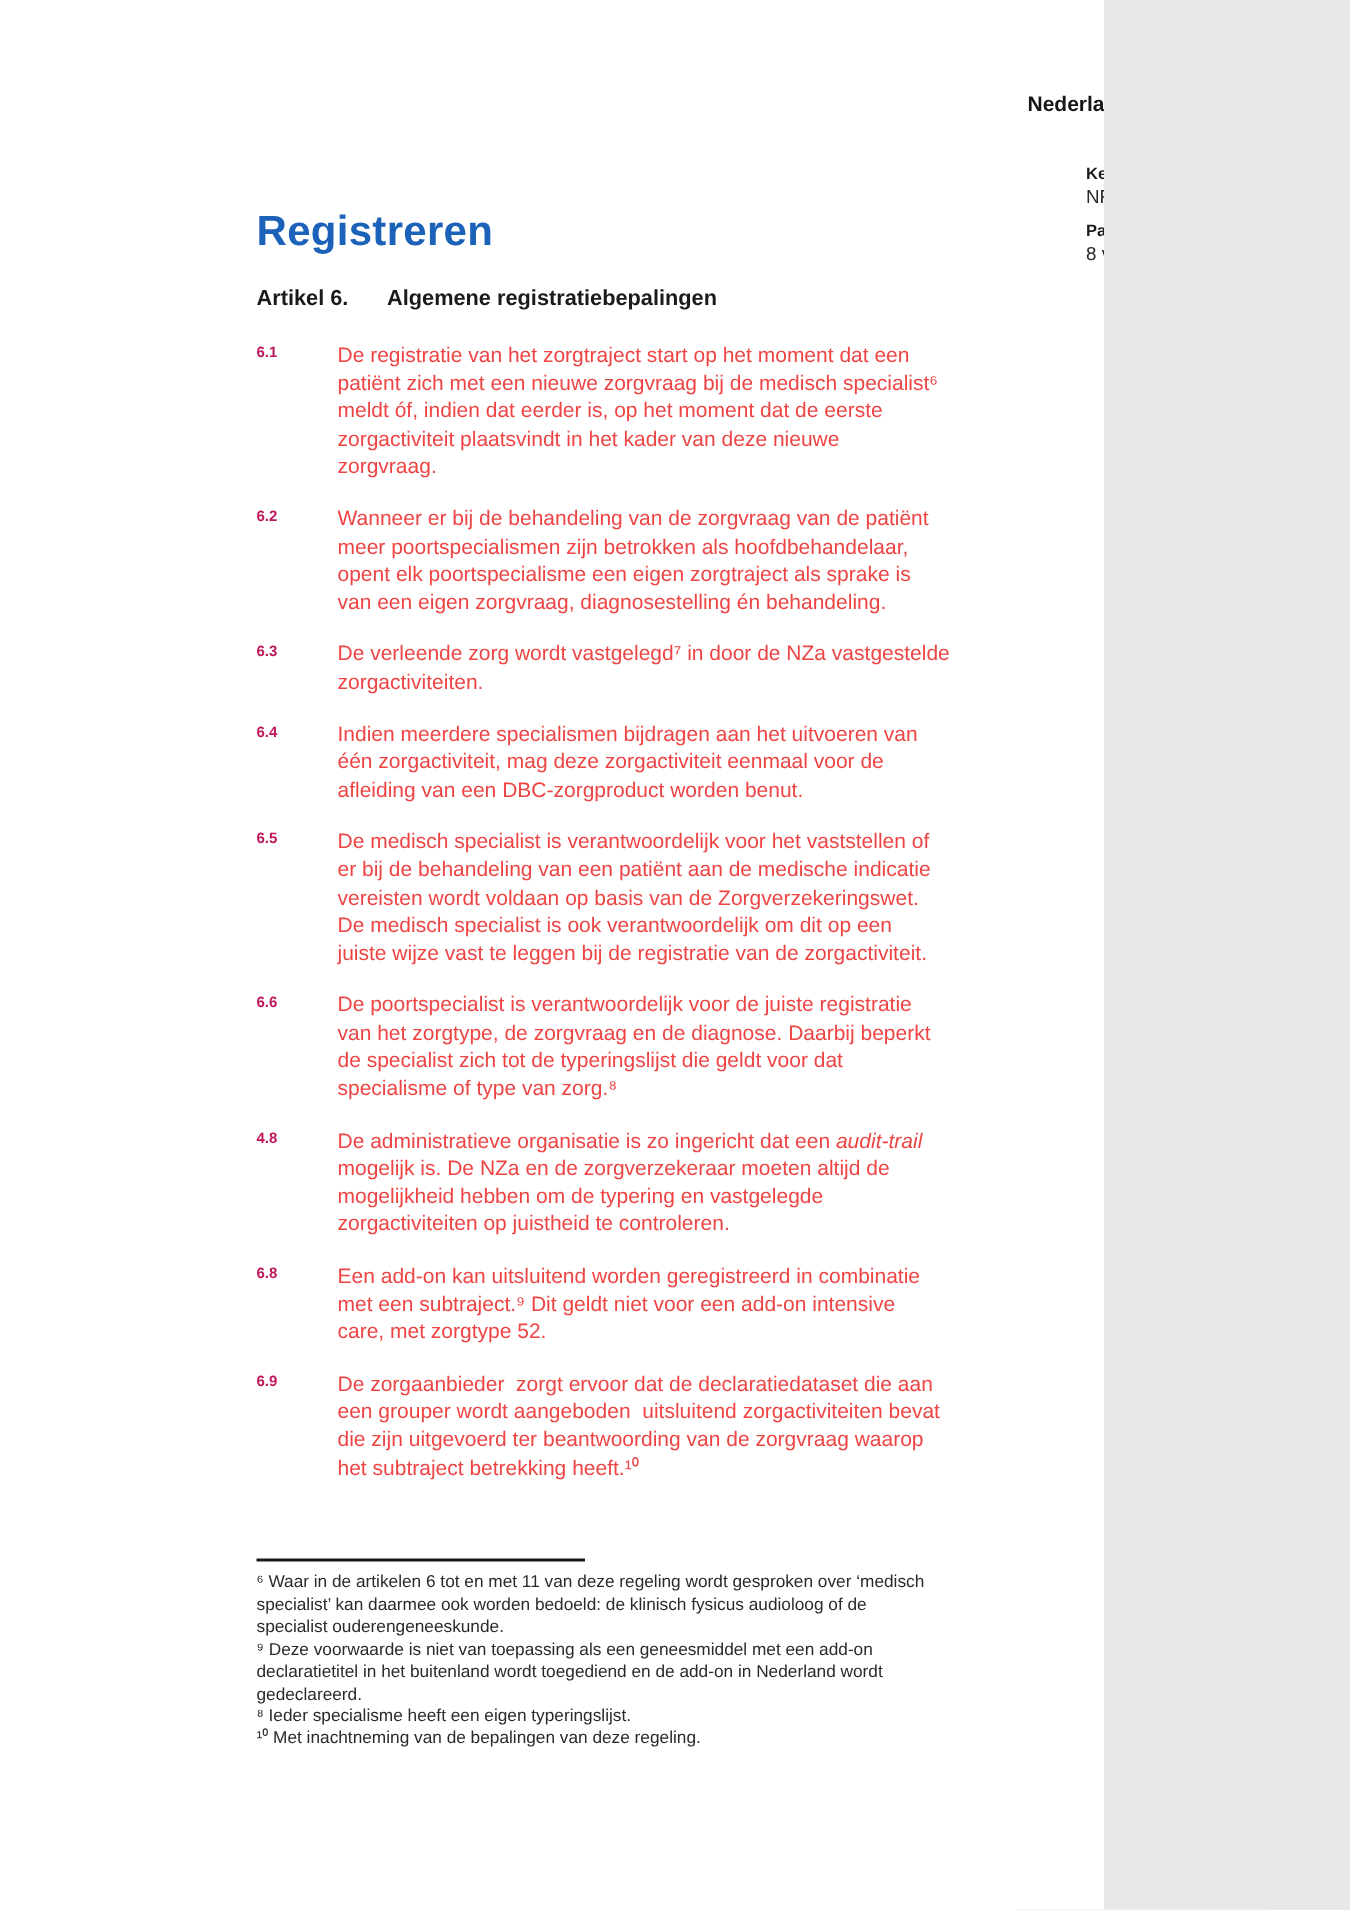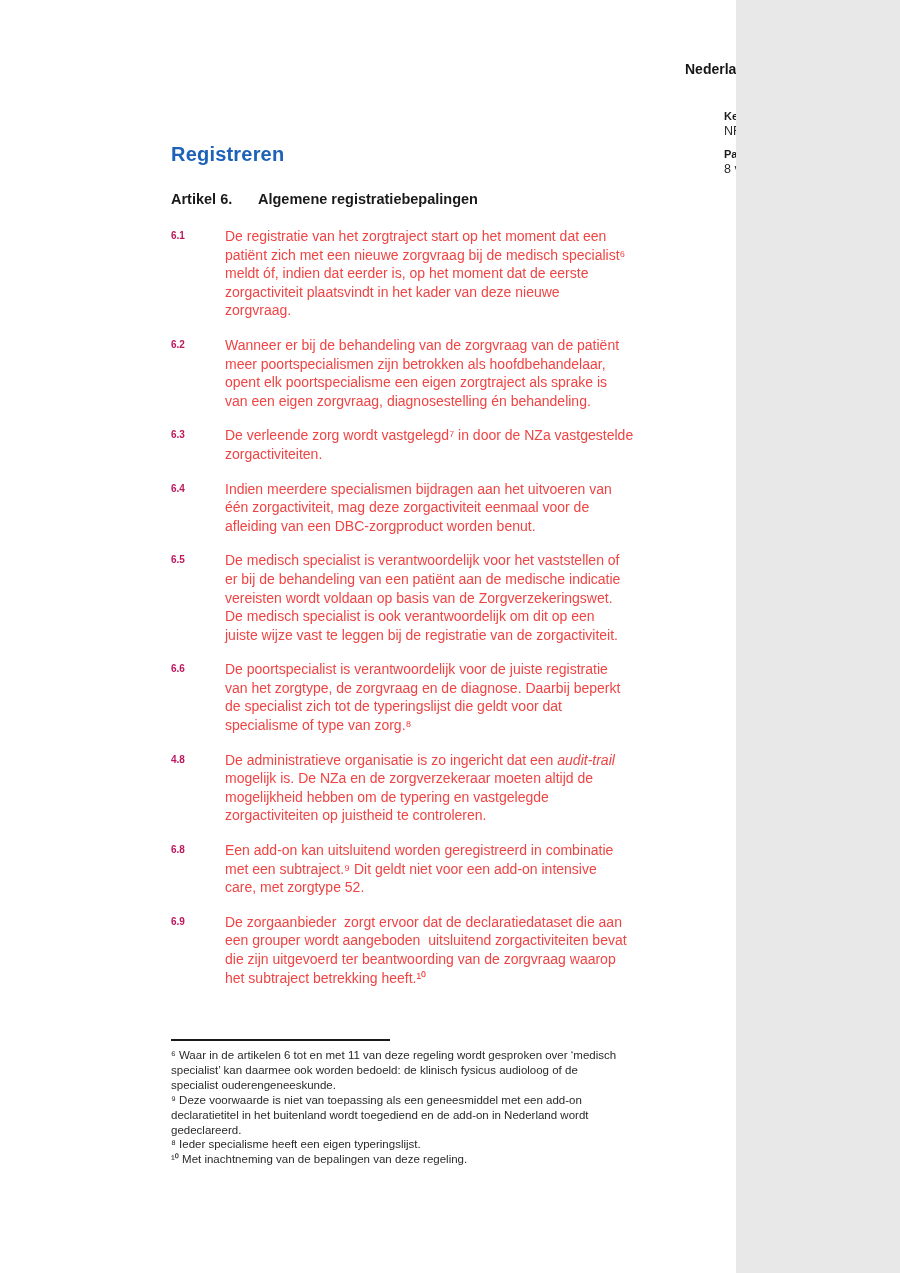--- a/index.html
+++ b/index.html
@@ -45,21 +45,21 @@
   }
   
   .main {
     position: absolute;
     left: 171px;
     top: 141px;
     width: 548px;
   }
   .page-title {
     margin: 0 0 24px 0;
-    font-size: 20px;
+    font-size: 28px;
     line-height: 26px;
     font-weight: bold;
     letter-spacing: 0.2px;
   }
   .article-heading {
     display: flex;
     font-size: 14.5px;
     font-weight: bold;
     color: #1a1a1a;
     margin: 0 0 20px 0;

